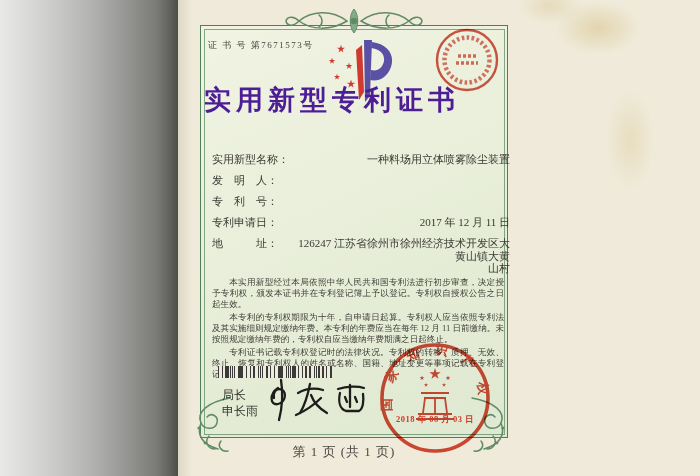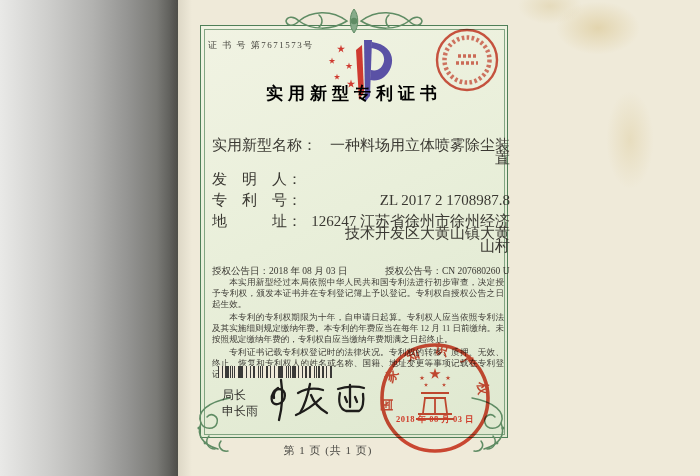--- a/index.html
+++ b/index.html
@@ -19,42 +19,42 @@
     border:1.5px solid #4f7f58;
     background:linear-gradient(155deg,#f1f3e3 0%,#e9efda 45%,#dfe8d0 100%);}
   .frame-inner{position:absolute;inset:2.5px;border:1px solid rgba(95,140,100,.75);}
   .crest{position:absolute;left:101px;top:5px;}
   .flourish{position:absolute;}
   .fl-bl{left:10px;top:396px;}
   .fl-br{left:292px;top:396px;transform:scaleX(-1);}
   .cert-no{position:absolute;left:30px;top:39px;font-size:9px;letter-spacing:1.5px;color:#45443e;}
   .logo{position:absolute;left:140px;top:34px;}
   .agency-seal{position:absolute;left:256px;top:27px;opacity:.88;mix-blend-mode:multiply;}
-  .title{position:absolute;left:26px;top:82px;width:300px;text-align:center;
-    font-size:17px;font-weight:bold;letter-spacing:5px;color:#000000;}
-  .fields{position:absolute;left:34px;top:139px;width:298px;font-size:15px;color:#3a3832;}
+  .title{position:absolute;left:26px;top:82px;width:300px;text-align:left;
+    font-size:27px;font-weight:bold;letter-spacing:5px;color:#4c1d95;}
+  .fields{position:absolute;left:34px;top:153px;width:298px;font-size:11px;color:#3a3832;}
   .fields .row{display:flex;margin-bottom:8.5px;line-height:12.5px;}
   .fields .lbl{flex:0 0 76px;white-space:pre;}
   .fields .val{flex:1;white-space:pre-line;text-align:right;}
   .grant{position:absolute;left:34px;top:265px;width:298px;font-size:9.5px;color:#3a3832;line-height:12px;}
   .grant .g2{position:absolute;left:173px;top:0;}
   .paras{position:absolute;left:34px;top:277px;width:292px;font-size:8.6px;line-height:11px;
     color:#403e38;text-align:justify;}
   .paras p{margin:0 0 2px 0;text-indent:2em;}
   .barcode{position:absolute;left:40px;top:366px;width:114px;height:12px;background-color:#efead9;
     background-image:repeating-linear-gradient(90deg,#3a3a38 0 1.5px,transparent 1.5px 4px),
                      repeating-linear-gradient(90deg,#3a3a38 0 1px,transparent 1px 7px),
                      repeating-linear-gradient(90deg,transparent 0 9px,#3a3a38 9px 11px,transparent 11px 13px);}
   .signer{position:absolute;left:44px;top:387px;font-size:12px;line-height:16px;color:#33322e;}
   .signature{position:absolute;left:82px;top:376px;}
   .cnipa-seal{position:absolute;left:200px;top:341px;opacity:.93;mix-blend-mode:multiply;}
   .seal-date{position:absolute;left:198px;top:414px;width:118px;text-align:center;
     font-size:8.5px;color:#cf3a28;font-weight:bold;letter-spacing:.5px;}
-  .page-footer{position:absolute;left:50px;top:443px;width:200px;text-align:center;
-    font-size:11px;color:#4a4944;letter-spacing:1px;}
+  .page-footer{position:absolute;left:66px;top:443px;width:200px;text-align:center;
+    font-size:13px;color:#4a4944;letter-spacing:1px;}
   .green{stroke:#5f8c64;fill:none;stroke-width:1.5;stroke-linecap:round;}
 </style>
 </head>
 <body>
 
 <div class="scene">
   <div class="book-edge"></div>
 
   <div class="paper">
     <div class="frame">
@@ -117,33 +117,32 @@
     <div class="fields">
       <div class="row">
         <span class="lbl">实用新型名称：</span>
         <span class="val">一种料场用立体喷雾除尘装置</span>
       </div>
       <div class="row">
         <span class="lbl">发　明　人：</span>
       </div>
       <div class="row">
         <span class="lbl">专　利　号：</span>
-        <span class="val">ZL 2017 2 1708987.8</span>
+      </div>
+      <div class="row">
+        <span class="lbl">专利申请日：</span>
+        <span class="val">2017 年 12 月 11 日</span>
       </div>
       <div class="row">
         <span class="lbl">地　　　址：</span>
         <span class="val">126247 江苏省徐州市徐州经济技术开发区大黄山镇大黄
 山村</span>
       </div>
     </div>
 
-    <div class="grant">
-      <span class="g1"><span>授权公告日：</span><span>2018 年 08 月 03 日</span></span>
-      <span class="g2"><span>授权公告号：</span><span>CN 207680260 U</span></span>
-    </div>
 
     <div class="paras">
       <p>本实用新型经过本局依照中华人民共和国专利法进行初步审查，决定授予专利权，颁发本证书并在专利登记簿上予以登记。专利权自授权公告之日起生效。</p>
       <p>本专利的专利权期限为十年，自申请日起算。专利权人应当依照专利法及其实施细则规定缴纳年费。本专利的年费应当在每年 12 月 11 日前缴纳。未按照规定缴纳年费的，专利权自应当缴纳年费期满之日起终止。</p>
       <p>专利证书记载专利权登记时的法律状况。专利权的转移、质押、无效、终止、恢复和专利权人的姓名或名称、国籍、地址变更等事项记载在专利登记簿上。</p>
     </div>
 
     <div class="barcode"></div>
 
     <div class="signer">

